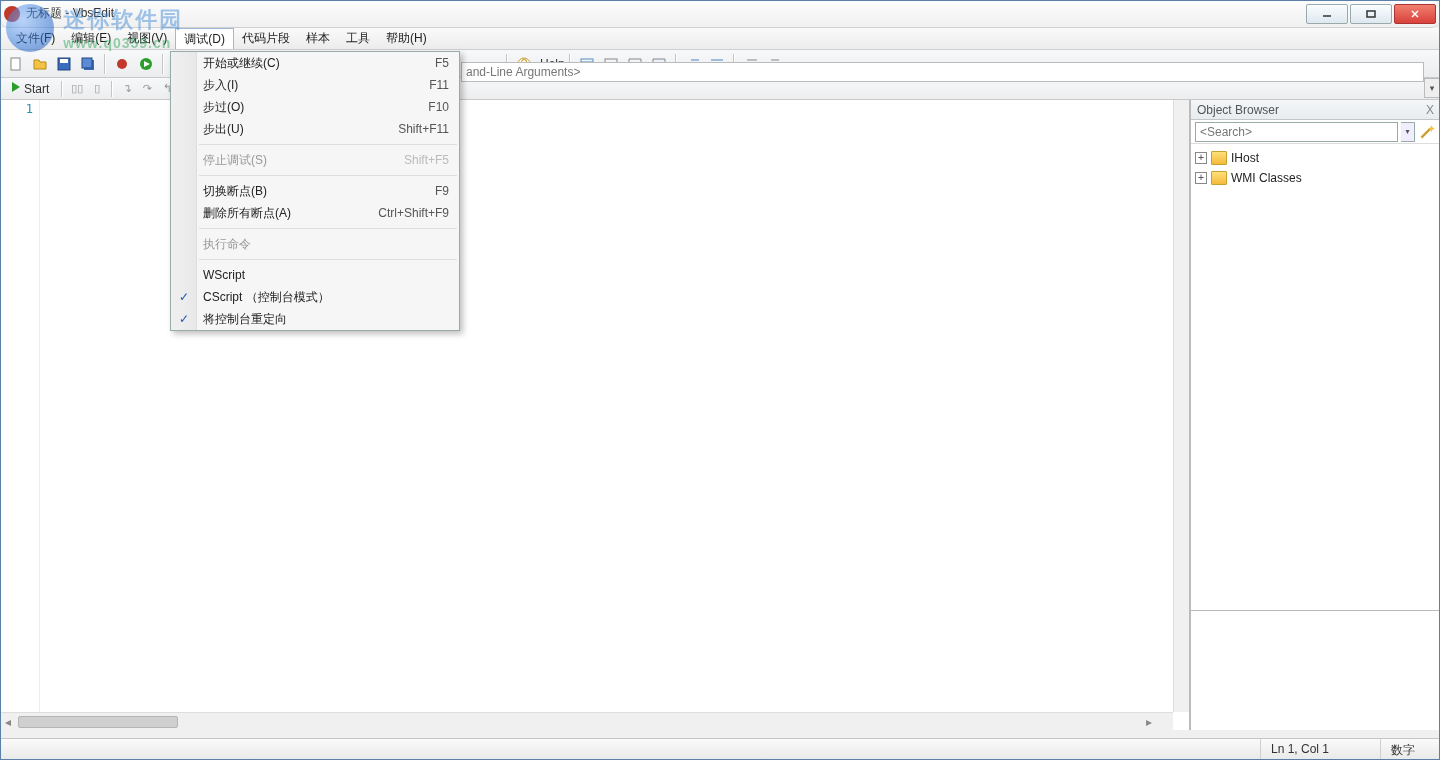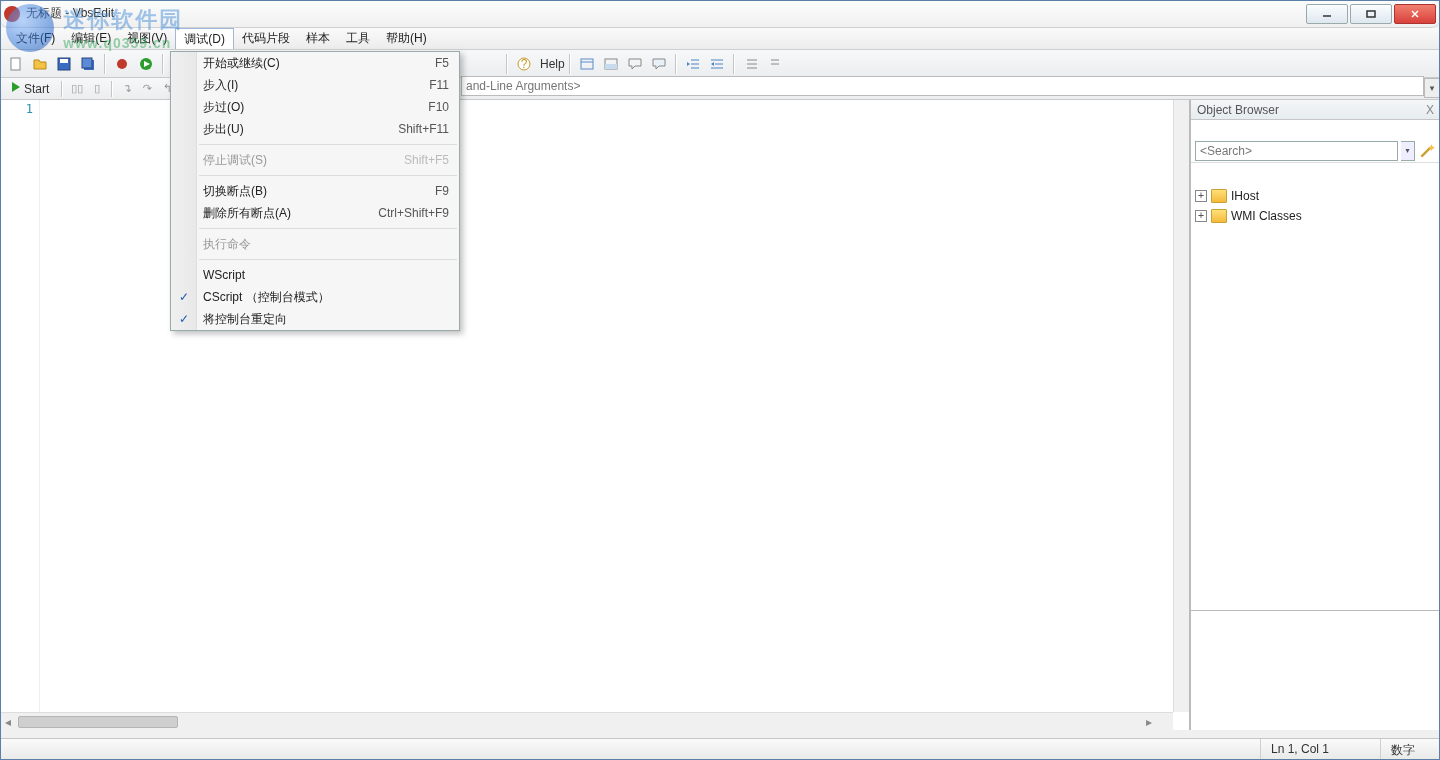--- a/index.html
+++ b/index.html
@@ -27,37 +27,37 @@
 .help-text { margin-left:4px; color:#333;}
 
 
 .toolbar2 { height:22px; background:linear-gradient(#f7f8f9,#ecedee); border-bottom:1px solid #c9c9c9; display:flex; align-items:center; padding:0 4px;}
 .start-btn { display:flex; align-items:flex-start; gap:4px; padding:1px 8px; color:#333;}
 .play-tri { width:0;height:0;border-left:8px solid #2a9d2a;border-top:5px solid transparent;border-bottom:5px solid transparent;}
 .tb2-sep { width:2px; height:16px; border-left:1px solid #c5c5c5; border-right:1px solid #fff; margin:0 4px;}
 .tb2-btn { width:20px; height:18px; display:flex; align-items:center; justify-content:center;}
 .tb2-btn .glyph{ color:#999; font-size:11px;}
 
-.args-bar { position:absolute; left:461px; right:16px; top:76px; height:20px; background:#fff; border:1px solid #bbb; color:#777; font-family:monospace; padding:0 4px; display:flex; align-items:center;}
+.args-bar { position:absolute; left:461px; right:16px; top:62px; height:20px; background:#fff; border:1px solid #bbb; color:#777; font-family:monospace; padding:0 4px; display:flex; align-items:center;}
 .args-dd { position:absolute; right:0; top:78px; width:16px; height:20px; background:#eee; border:1px solid #bbb; display:flex; align-items:center; justify-content:center;}
 .args-dd::after{content:"▾"; font-size:9px; color:#555;}
 
 
 .main { position:absolute; left:0; right:0; top:100px; bottom:30px; display:flex;}
 .editor { flex:1; background:#fff; position:relative; border-right:1px solid #bbb;}
 .gutter { position:absolute; left:0; top:0; bottom:18px; width:40px; background:#fff; border-right:1px solid #eee; padding-top:2px;}
 .gutter .ln { color:#2b91af; font-family:monospace; text-align:right; padding-right:6px;}
 .editor-scroll-v { position:absolute; right:0; top:0; bottom:18px; width:16px; background:#f0f0f0; border-left:1px solid #ddd;}
 .editor-scroll-h { position:absolute; left:0; right:16px; bottom:0; height:18px; background:#f0f0f0; border-top:1px solid #ddd;}
 .hscroll-arrow { position:absolute; width:16px; height:16px; top:1px; display:flex; align-items:center; justify-content:center; color:#888;}
 .hscroll-arrow.left{left:0;} .hscroll-arrow.right{right:16px;}
 .hscroll-thumb { position:absolute; left:18px; top:3px; width:160px; height:12px; background:#cfcfcf; border:1px solid #b5b5b5; border-radius:2px;}
 
 
-.obj-panel { width:250px; background:#fff; display:flex; flex-direction:column; border-left:1px solid #bbb;gap:19px;}
+.obj-panel { width:250px; background:#fff; display:flex; flex-direction:column; border-left:1px solid #bbb;}
 .obj-header { height:20px; background:linear-gradient(#f4f6f8,#e7ecef); border-bottom:1px solid #c5c5c5; display:flex; align-items:center; padding:0 6px; font-family:monospace; color:#555;}
 .obj-header .x{ margin-left:auto; color:#888;}
 .obj-search { height:24px; display:flex; align-items:center; padding:2px 4px; gap:3px; border-bottom:1px solid #ddd;}
 .obj-search .search-box{ flex:1; height:20px; border:1px solid #9aa; padding:0 4px; color:#777; background:#fff; display:flex; align-items:center;}
 .obj-search .dd{ width:14px; height:20px; border:1px solid #9aa; border-left:none; background:#eef; display:flex; align-items:center; justify-content:center;}
 .obj-search .dd::after{content:"▾"; font-size:8px; color:#555;}
 .obj-search .wand{ width:18px; height:18px;}
 .tree { flex:1; padding:4px 4px; overflow:auto;}
 .tree-item { display:flex; align-items:center; gap:4px; height:20px;}
 .tree-item .exp{ width:12px; height:12px; border:1px solid #888; color:#555; font-size:10px; display:flex; align-items:center; justify-content:center; font-family:monospace; line-height:1;}

